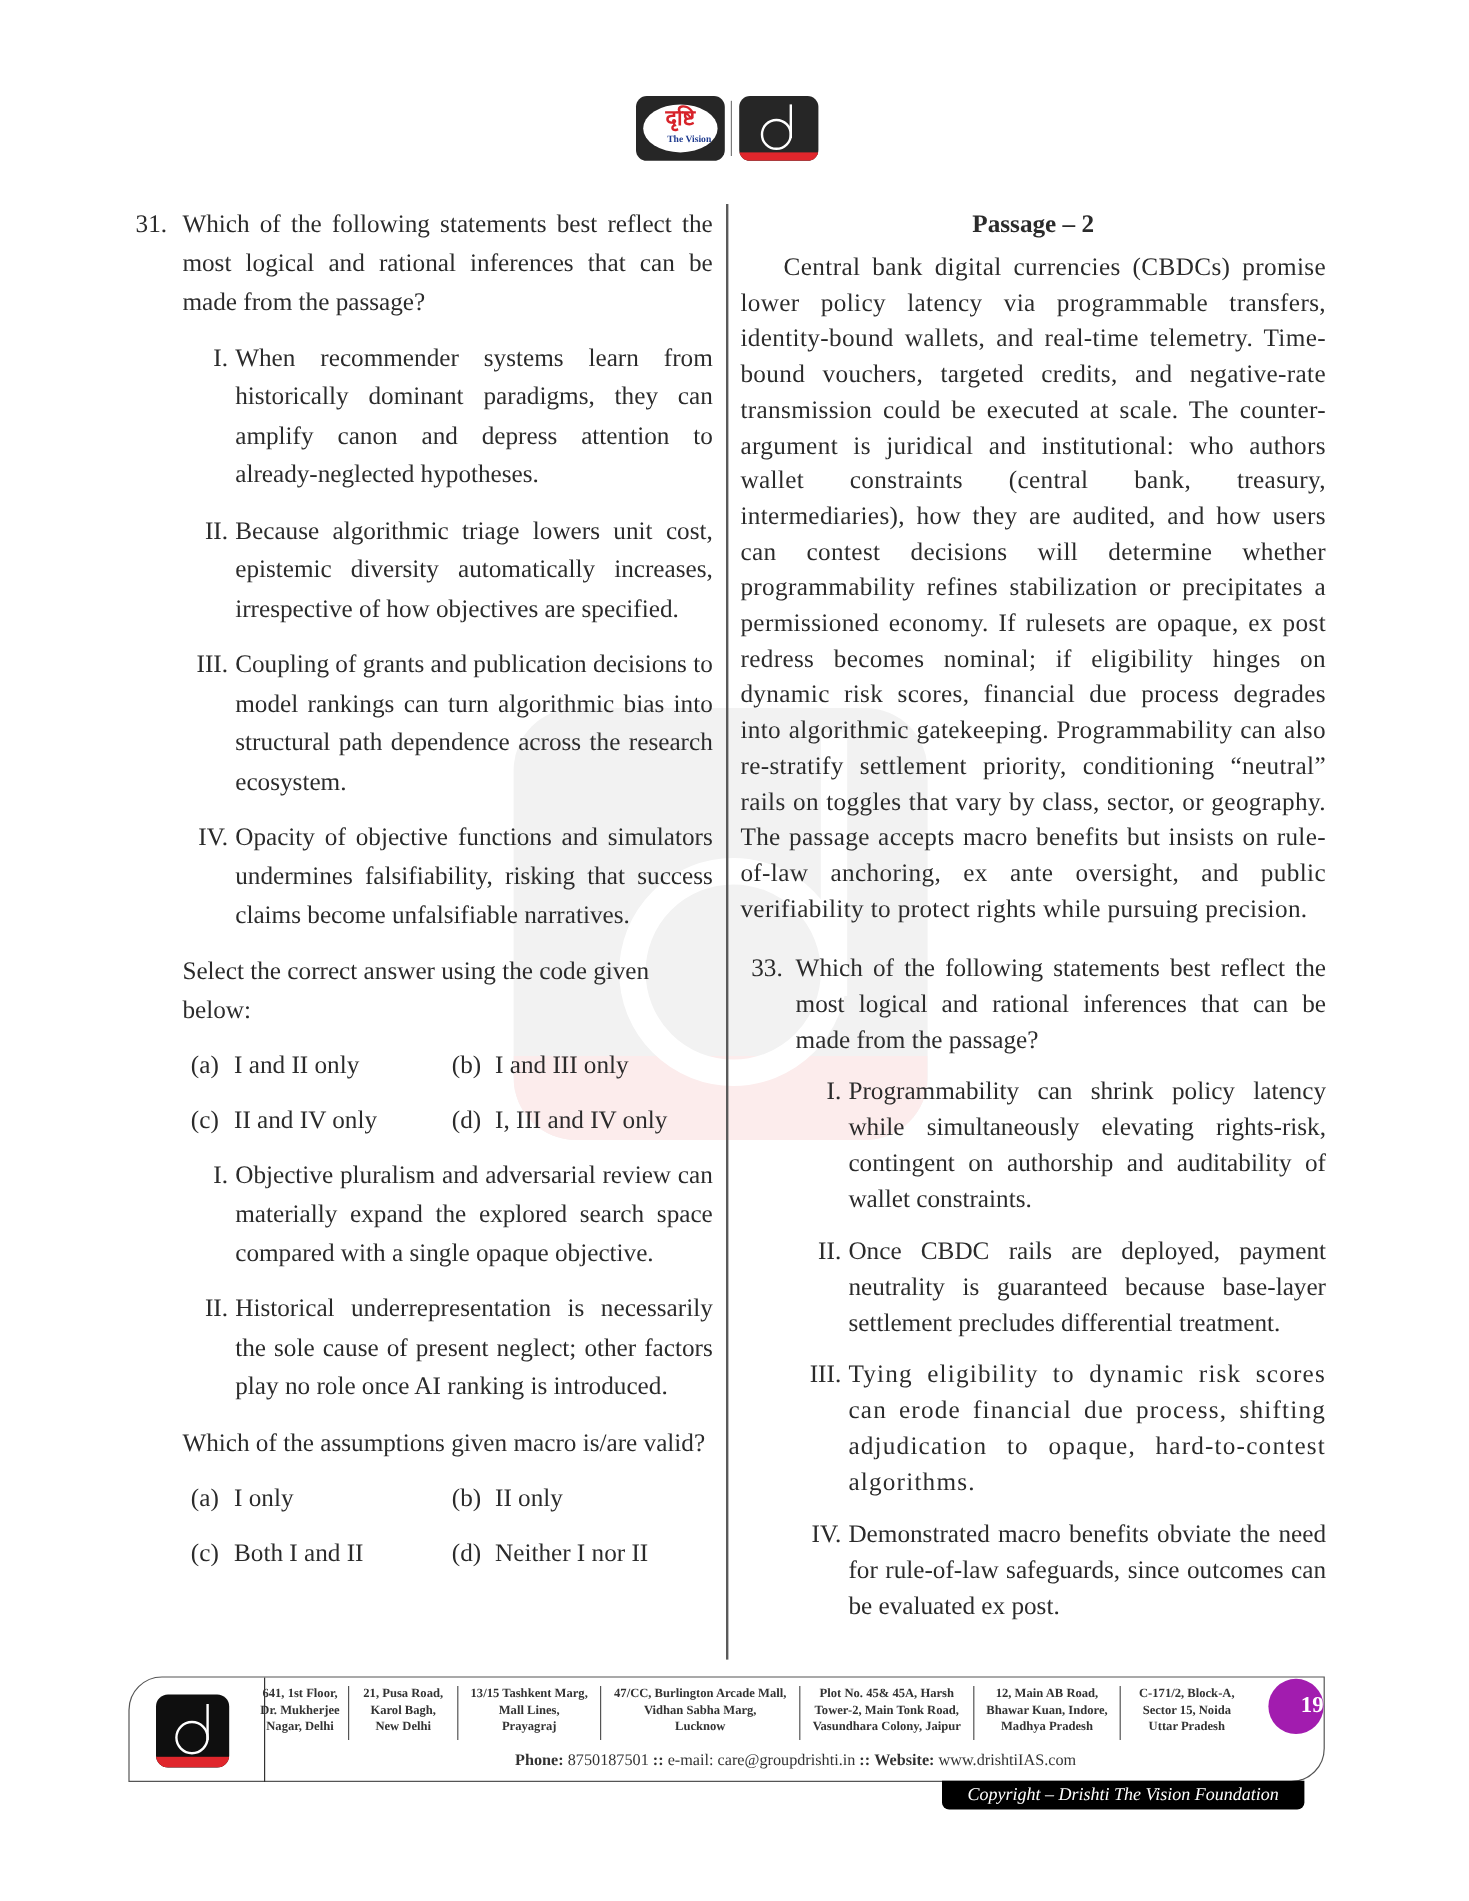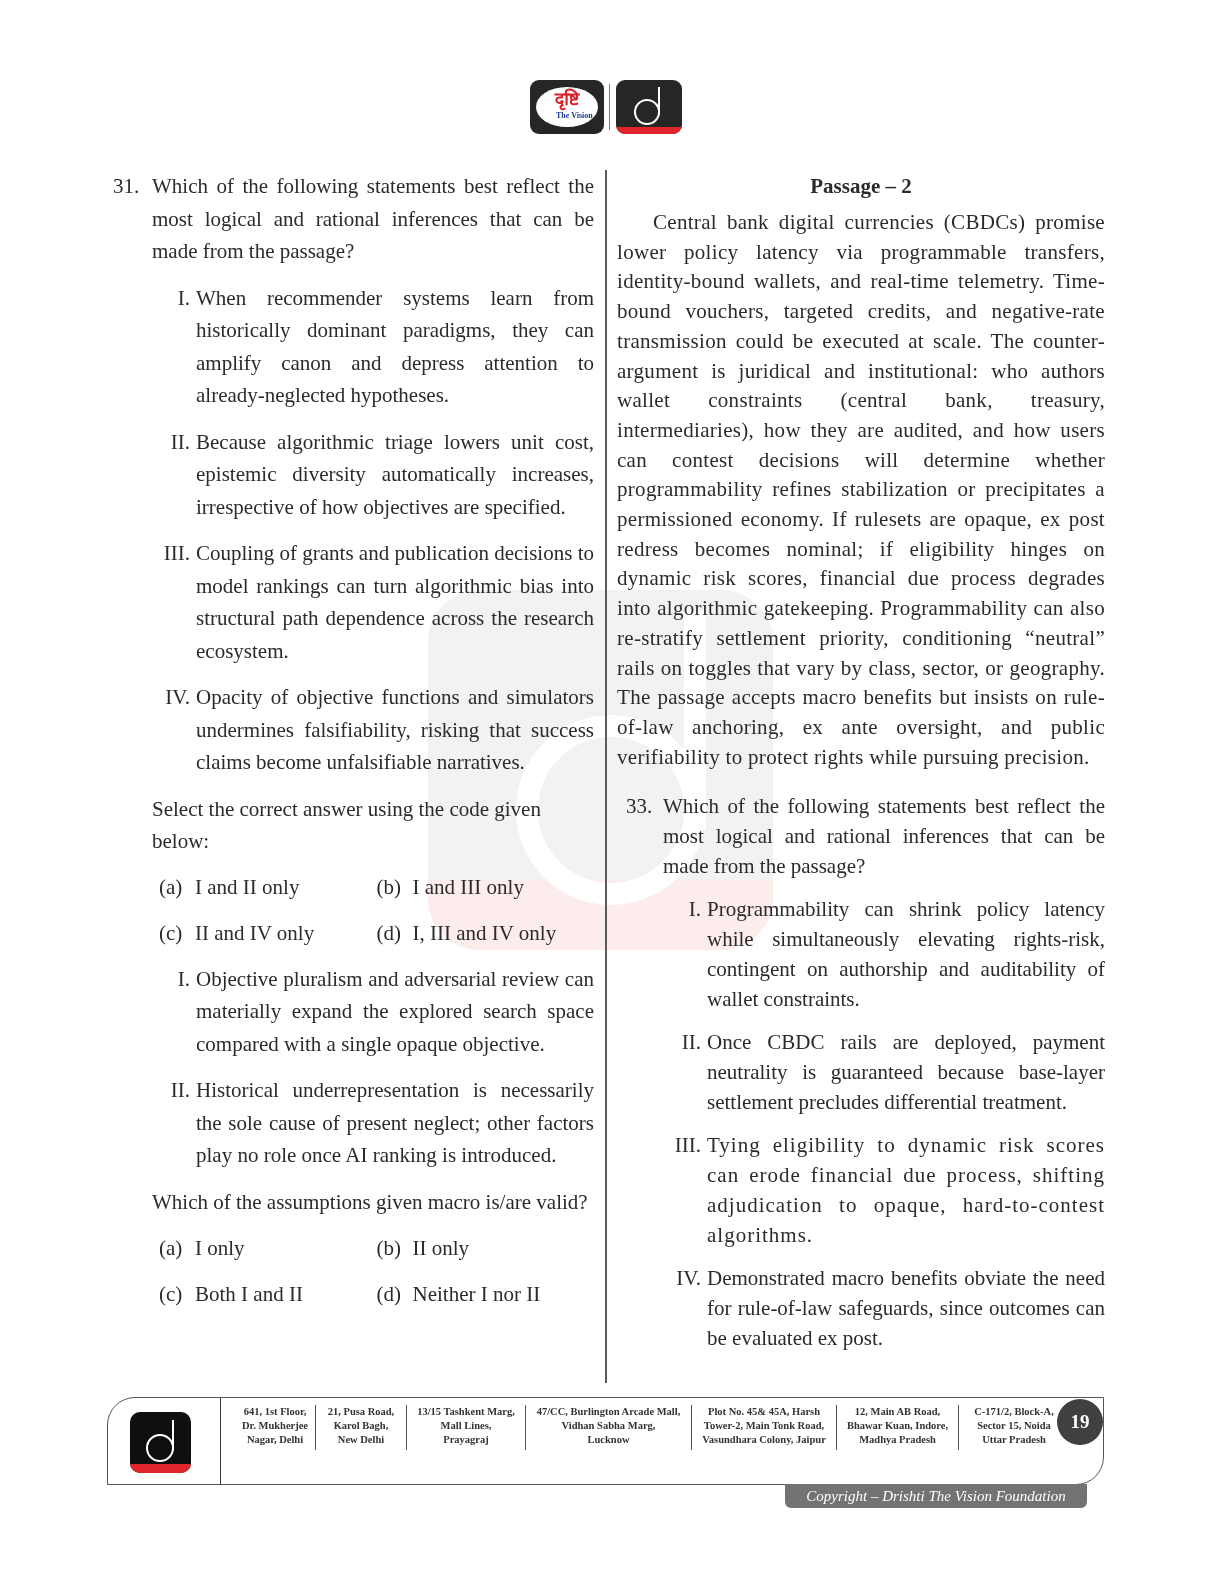--- a/index.html
+++ b/index.html
@@ -60,30 +60,30 @@
   .passage-body { font-size: 21px; line-height: 29.7px; text-align: justify; text-indent: 36px;
                   letter-spacing: 0.3px; margin-bottom: 20px; }
 
   
   .footer { position: absolute; left: 107px; top: 1397px; width: 997px; height: 88px;
             border: 1px solid #555; border-radius: 28px 0 28px 0; box-sizing: border-box; background: #fff; z-index: 3; }
   .footer .lsep { position: absolute; left: 112px; top: 0; width: 1px; height: 87px; background: #333; }
   .footer-logo { position: absolute; left: 22px; top: 14px; width: 61px; height: 61px; background: #0f0f0f;
                  border-radius: 10px; overflow: hidden; }
   .footer-logo .redbar { position: absolute; left: 0; bottom: 0; width: 100%; height: 9px; background: #e0262c; }
-  .addr-row { position: absolute; left: 127px; top: 7px; display: flex; height: 45px; }
+  .addr-row { position: absolute; left: 102px; top: 7px; display: flex; height: 45px; }
   .addr { font-size: 10.5px; line-height: 14px; font-weight: bold; text-align: center; color: #333;
           border-right: 1px solid #555; padding: 0 4px; box-sizing: border-box; }
   .addr:last-child { border-right: none; }
   .contact { position: absolute; left: 113px; width: 884px; top: 61px; text-align: center; font-size: 13.5px; color: #333; }
   .contact b { font-weight: bold; }
   .page-badge { position: absolute; left: 1057px; top: 1399px; width: 46px; height: 46px; border-radius: 50%;
-                background: #404040; color: #fff; font-weight: bold; font-size: 19px; text-align: center;
+                background: #a21caf; color: #fff; font-weight: bold; font-size: 19px; text-align: right;
                 line-height: 46px; z-index: 4; }
-  .copyright { position: absolute; left: 785px; top: 1484px; width: 302px; height: 24px; background: #737373;
+  .copyright { position: absolute; left: 785px; top: 1484px; width: 302px; height: 24px; background: #000000;
                color: #fff; font-style: italic; font-size: 15px; line-height: 24px; text-align: center;
                border-radius: 0 0 6px 6px; z-index: 4; }
 </style>
 </head>
 <body>
 
 <div class="logo-wrap">
   <div class="logo-left">
     <div class="oval"></div>
     <div class="hindi">दृष्टि</div>
@@ -250,16 +250,26 @@
       <div>12, Main AB Road,</div>
       <div>Bhawar Kuan, Indore,</div>
       <div>Madhya Pradesh</div>
     </div>
     <div class="addr" style="width:110px;">
       <div>C-171/2, Block-A,</div>
       <div>Sector 15, Noida</div>
       <div>Uttar Pradesh</div>
     </div>
   </div>
+  <div class="contact">
+    <b>Phone:</b>
+    <span>8750187501</span>
+    <b>::</b>
+    <span>e-mail:</span>
+    <span>care@groupdrishti.in</span>
+    <b>::</b>
+    <b>Website:</b>
+    <span>www.drishtiIAS.com</span>
+  </div>
 </div>
 
 <div class="page-badge">19</div>
 <div class="copyright">Copyright – Drishti The Vision Foundation</div>
 
 </body></html>

